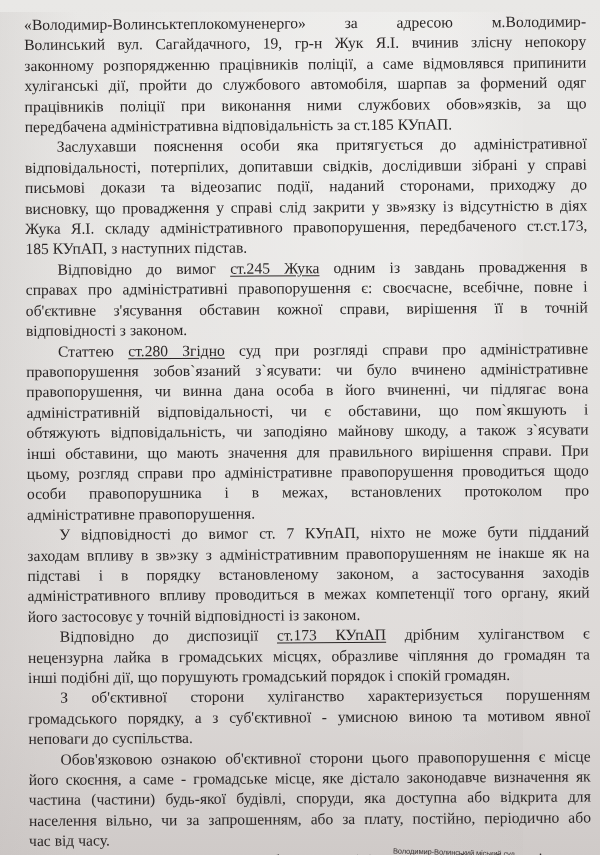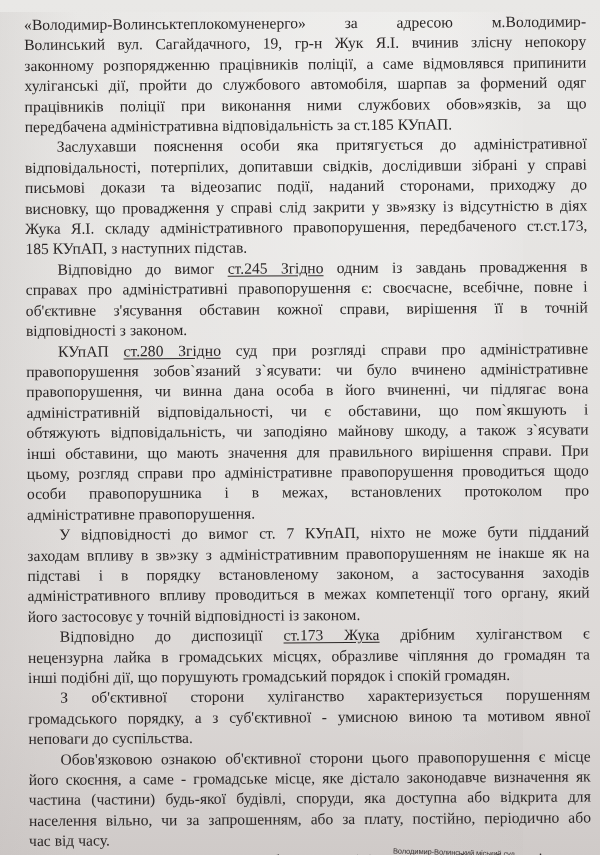--- a/index.html
+++ b/index.html
@@ -50,48 +50,48 @@
     <p>
       <span class="line" style="padding-left:32px">Заслухавши пояснення особи яка притягується до адміністративної</span>
       <span class="line">відповідальності, потерпілих, допитавши свідків, дослідивши зібрані у справі</span>
       <span class="line">письмові докази та відеозапис події, наданий сторонами, приходжу до</span>
       <span class="line">висновку, що провадження у справі слід закрити у зв»язку із відсутністю в діях</span>
       <span class="line">Жука Я.І. складу адміністративного правопорушення, передбаченого ст.ст.173,</span>
       <span class="line last">185 КУпАП, з наступних підстав.</span>
     </p>
 
     <p>
-      <span class="line" style="padding-left:32px"><span>Відповідно до вимог </span><span class="ref">ст.245  Згідно</span><span> одним із завдань провадження в</span></span>
+      <span class="line" style="padding-left:32px"><span>Відповідно до вимог </span><span class="ref">ст.245  Жука</span><span> одним із завдань провадження в</span></span>
       <span class="line">справах про адміністративні правопорушення є: своєчасне, всебічне, повне і</span>
       <span class="line">об'єктивне з'ясування обставин кожної справи, вирішення її в точній</span>
       <span class="line last">відповідності з законом.</span>
     </p>
 
     <p>
-      <span class="line" style="padding-left:32px"><span>КУпАП </span><span class="ref">ст.280  Згідно</span><span> суд при розгляді справи про адміністративне</span></span>
+      <span class="line" style="padding-left:32px"><span>Статтею </span><span class="ref">ст.280  Згідно</span><span> суд при розгляді справи про адміністративне</span></span>
       <span class="line">правопорушення зобов`язаний з`ясувати: чи було вчинено адміністративне</span>
       <span class="line">правопорушення, чи винна дана особа в його вчиненні, чи підлягає вона</span>
       <span class="line">адміністративній відповідальності, чи є обставини, що пом`якшують і</span>
       <span class="line">обтяжують відповідальність, чи заподіяно майнову шкоду, а також з`ясувати</span>
       <span class="line">інші обставини, що мають значення для правильного вирішення справи. При</span>
       <span class="line">цьому, розгляд справи про адміністративне правопорушення проводиться щодо</span>
       <span class="line">особи правопорушника і в межах, встановлених протоколом про</span>
       <span class="line last">адміністративне правопорушення.</span>
     </p>
 
     <p>
       <span class="line" style="padding-left:32px">У відповідності до вимог ст. 7 КУпАП, ніхто не може бути підданий</span>
       <span class="line">заходам впливу в зв»зку з адміністративним правопорушенням не інакше як на</span>
       <span class="line">підставі і в порядку встановленому законом, а застосування заходів</span>
       <span class="line">адміністративного впливу проводиться в межах компетенції того органу, який</span>
       <span class="line last">його застосовує у точній відповідності із законом.</span>
     </p>
 
     <p>
-      <span class="line" style="padding-left:32px"><span>Відповідно до диспозиції </span><span class="ref">ст.173  Жука</span><span> дрібним хуліганством є</span></span>
+      <span class="line" style="padding-left:32px"><span>Відповідно до диспозиції </span><span class="ref">ст.173  КУпАП</span><span> дрібним хуліганством є</span></span>
       <span class="line">нецензурна лайка в громадських місцях, образливе чіпляння до громадян та</span>
       <span class="line last">інші подібні дії, що порушують громадський порядок і спокій громадян.</span>
     </p>
 
     <p>
       <span class="line" style="padding-left:32px">З об'єктивної сторони хуліганство характеризується порушенням</span>
       <span class="line">громадського порядку, а з суб'єктивної - умисною виною та мотивом явної</span>
       <span class="line last">неповаги до суспільства.</span>
     </p>
 

